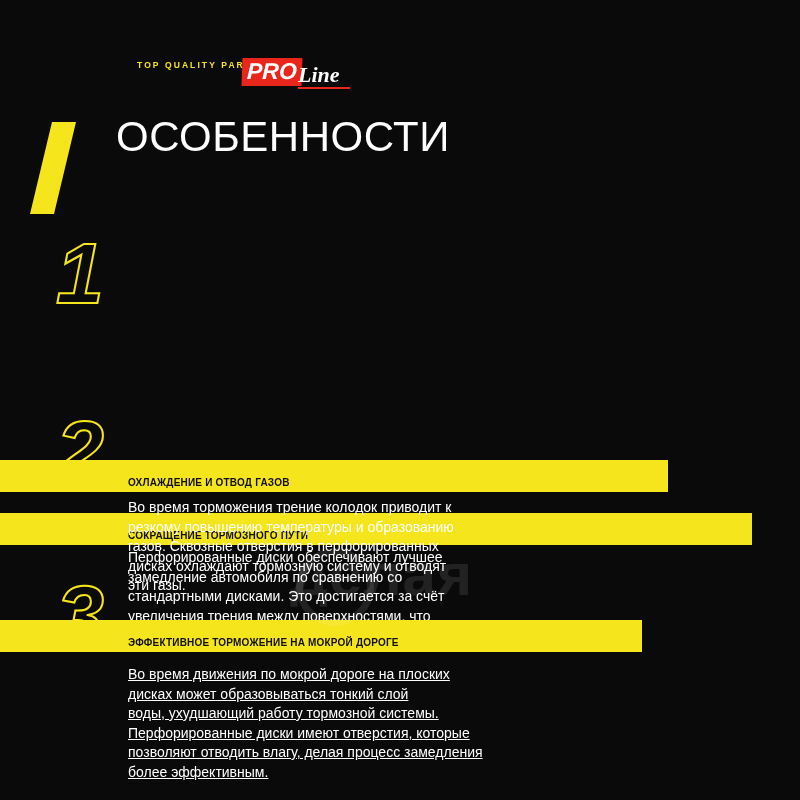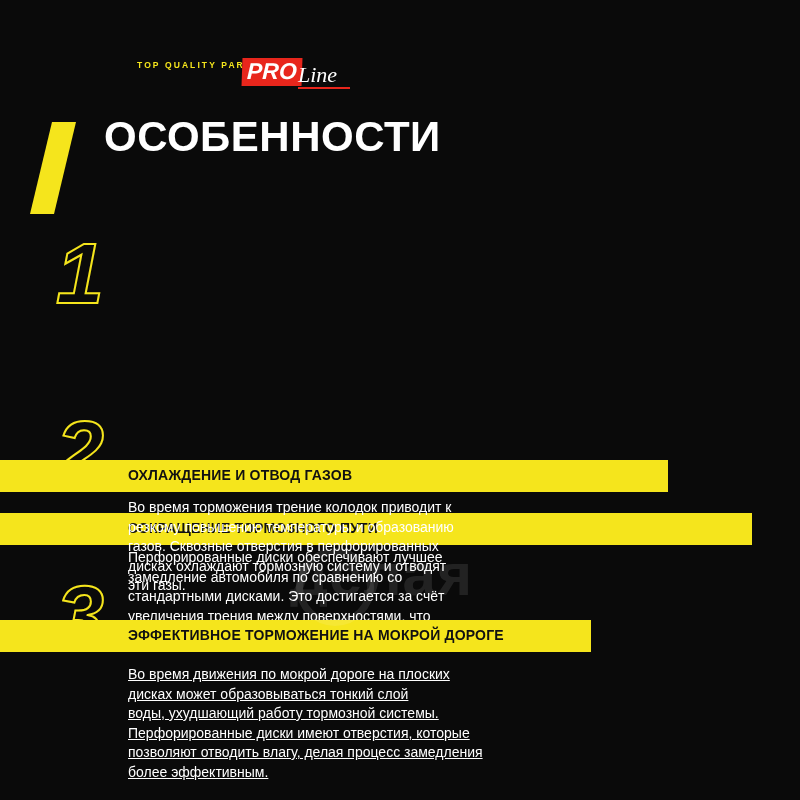--- a/index.html
+++ b/index.html
@@ -77,20 +77,21 @@
   }
   .logo-line {
     position: absolute;
     left: 56px;
     top: 8px;
     color: #ffffff;
     font-style: italic;
     font-size: 22px;
     line-height: 22px;
     font-family: "Liberation Serif", serif;
+    font-weight: bold;
   }
   .logo-line-underline {
     position: absolute;
     left: 56px;
     top: 31px;
     width: 52px;
     height: 2px;
     background: #e8261c;
   }
 
@@ -106,25 +107,25 @@
     position: absolute;
     left: 30px;
     top: 10px;
     width: 46px;
     height: 92px;
     background: #f5e51c;
     clip-path: polygon(22px 0, 46px 0, 24px 92px, 0 92px);
   }
   .title-text {
     position: absolute;
-    left: 104px;
+    left: 116px;
     top: 0px;
     color: #ffffff;
     font-size: 42px;
-    font-weight: bold;
+    font-weight: normal;
     line-height: 50px;
     letter-spacing: 0.5px;
     font-family: "Liberation Sans", sans-serif;
     text-transform: uppercase;
   }
 
   
   .section { position: absolute; left: 0; width: 800px; }
   .num {
     position: absolute;
@@ -139,23 +140,23 @@
   }
   .bar {
     position: absolute;
     left: 0;
     height: 32px;
     background: #f5e51c;
   }
   .bar-label {
     position: absolute;
     left: 128px;
-    top: 7px;
+    top: 17px;
     color: #111111;
-    font-size: 14px;
+    font-size: 10px;
     font-weight: bold;
     letter-spacing: 0.2px;
     font-family: "Liberation Sans", sans-serif;
     text-transform: uppercase;
     white-space: nowrap;
   }
   .body-text {
     position: absolute;
     left: 128px;
     color: #ffffff;
@@ -171,21 +172,21 @@
   #sec1 .bar { top: 283px; width: 752px; }
   #sec1 .body-text { top: 318px; }
 
   #sec2 { top: 408px; }
   #sec2 .num { top: 0px; }
   #sec2 .bar { top: 52px; width: 668px; }
   #sec2 .body-text { top: 90px; }
 
   #sec3 { top: 572px; }
   #sec3 .num { top: 0px; }
-  #sec3 .bar { top: 48px; width: 591px; }
+  #sec3 .bar { top: 48px; width: 642px; }
   #sec3 .body-text { top: 93px; text-decoration: underline; }
 
   
   .watermark {
     position: absolute;
     left: 290px;
     top: 540px;
     font-size: 60px;
     font-weight: bold;
     color: rgba(255,255,255,0.10);

